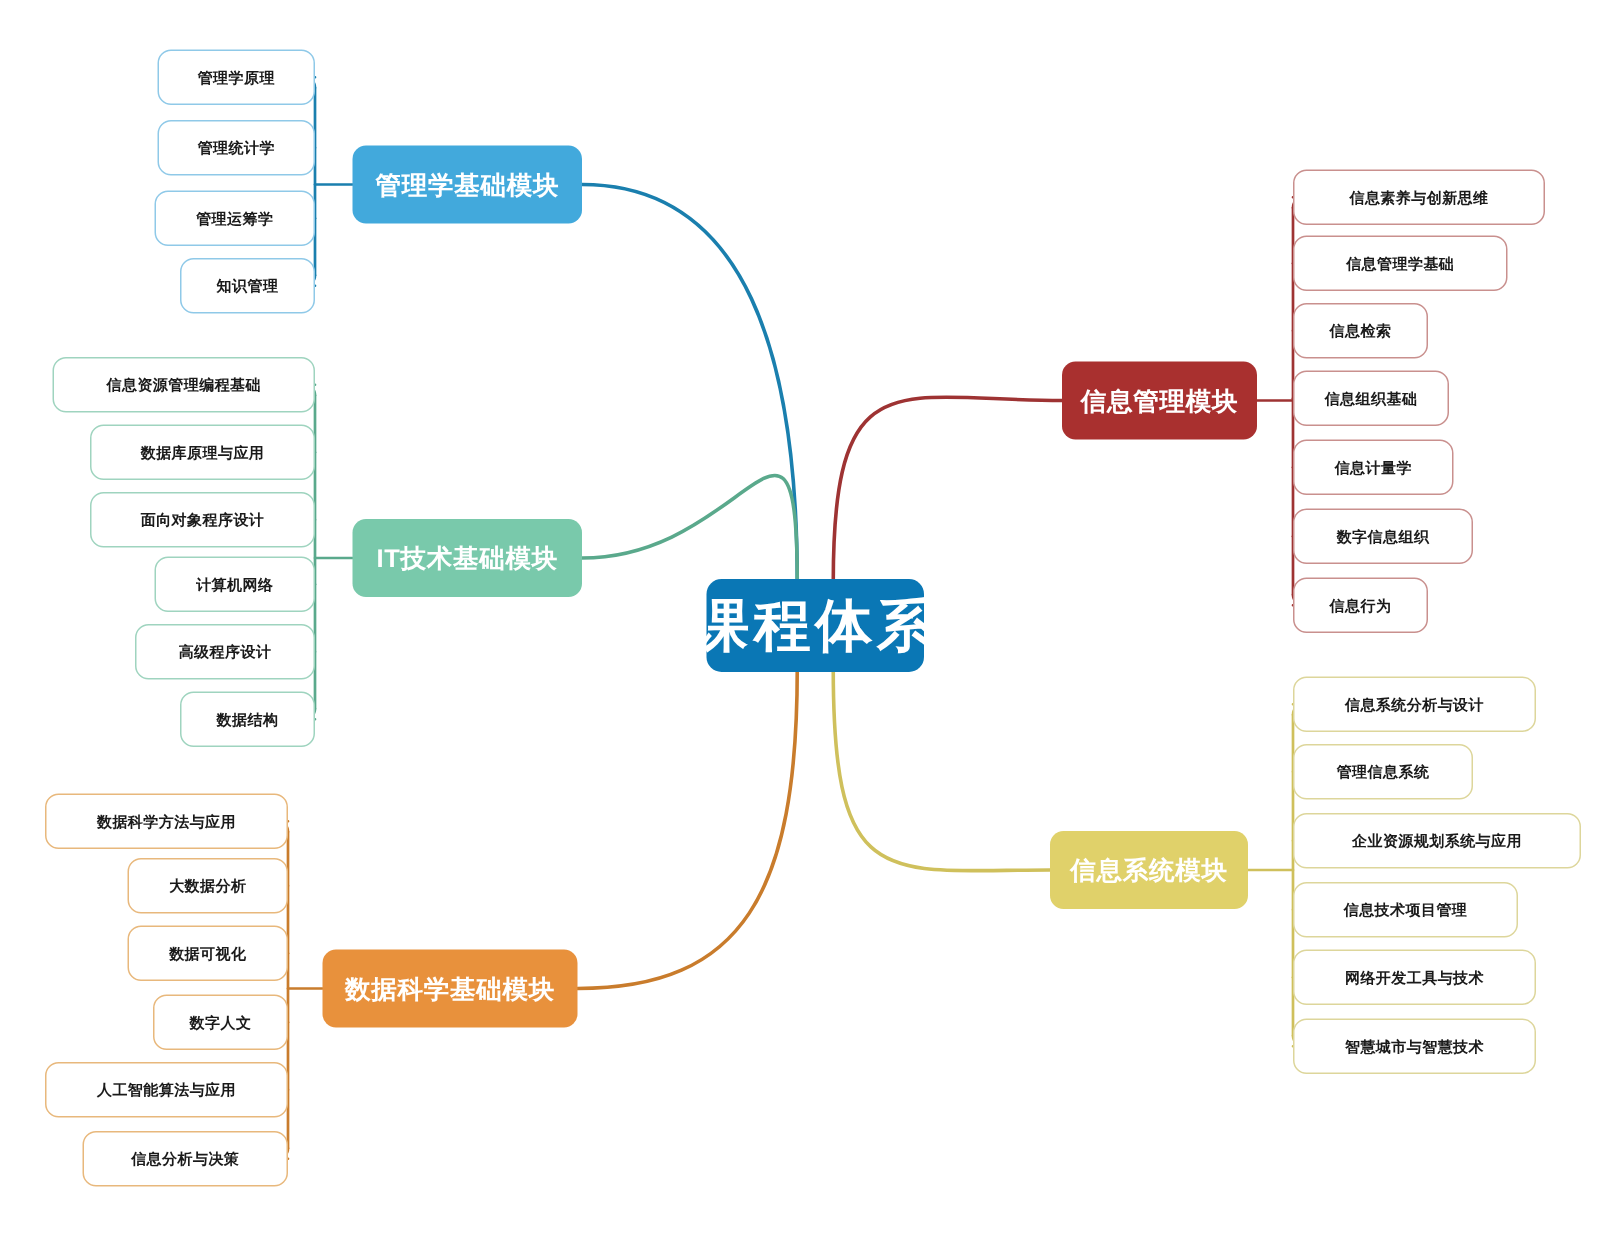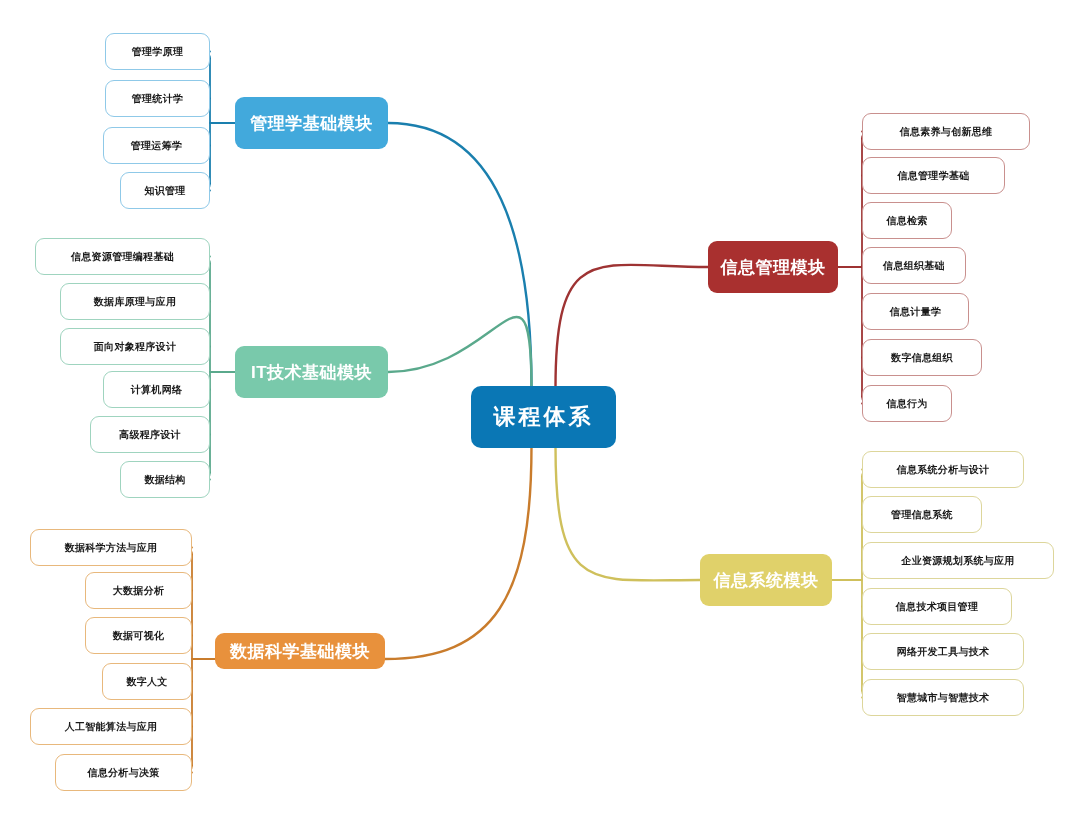--- a/index.html
+++ b/index.html
@@ -29,21 +29,21 @@
     position: absolute;
     box-sizing: border-box;
     display: flex;
     align-items: center;
     justify-content: center;
     white-space: nowrap;
   }
   .root-node {
     border-radius: 10px;
     color: #ffffff;
-    font-size: 22px;
+    font-size: 38px;
     font-weight: bold;
     letter-spacing: 3px;
     z-index: 5;
   }
   .branch-node {
     border-radius: 9px;
     color: #ffffff;
     font-size: 17px;
     font-weight: bold;
     letter-spacing: 0.5px;
@@ -144,21 +144,21 @@
       </div>
       <div class="node leaf-node" style="left: 103px; top: 371px; width: 107px; height: 37px; border-color: rgb(159, 212, 191);">
         <span>计算机网络</span>
       </div>
       <div class="node leaf-node" style="left: 90px; top: 416px; width: 120px; height: 37px; border-color: rgb(159, 212, 191);">
         <span>高级程序设计</span>
       </div>
       <div class="node leaf-node" style="left: 120px; top: 461px; width: 90px; height: 37px; border-color: rgb(159, 212, 191);">
         <span>数据结构</span>
       </div>
-      <div class="node branch-node" style="left: 215px; top: 633px; width: 170px; height: 36px; background: rgb(232, 145, 60);">
+      <div class="node branch-node" style="left: 215px; top: 633px; width: 170px; height: 52px; background: rgb(232, 145, 60);">
         <span>数据科学基础模块</span>
       </div>
       <div class="node leaf-node" style="left: 30px; top: 529px; width: 162px; height: 37px; border-color: rgb(232, 184, 124);">
         <span>数据科学方法与应用</span>
       </div>
       <div class="node leaf-node" style="left: 85px; top: 572px; width: 107px; height: 37px; border-color: rgb(232, 184, 124);">
         <span>大数据分析</span>
       </div>
       <div class="node leaf-node" style="left: 85px; top: 617px; width: 107px; height: 37px; border-color: rgb(232, 184, 124);">
         <span>数据可视化</span>

